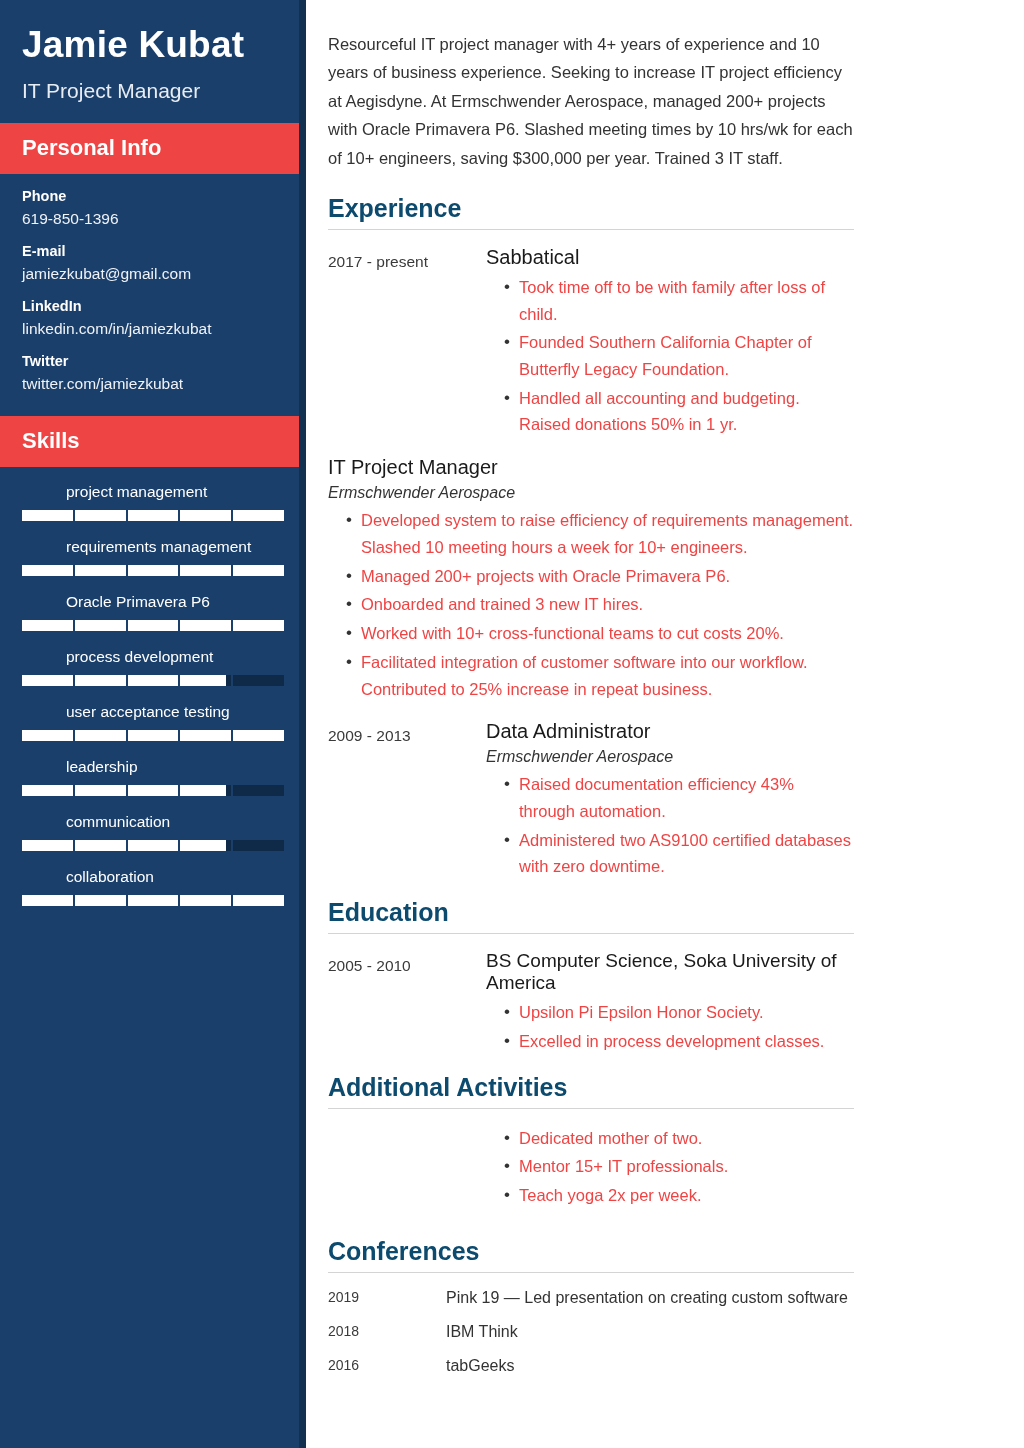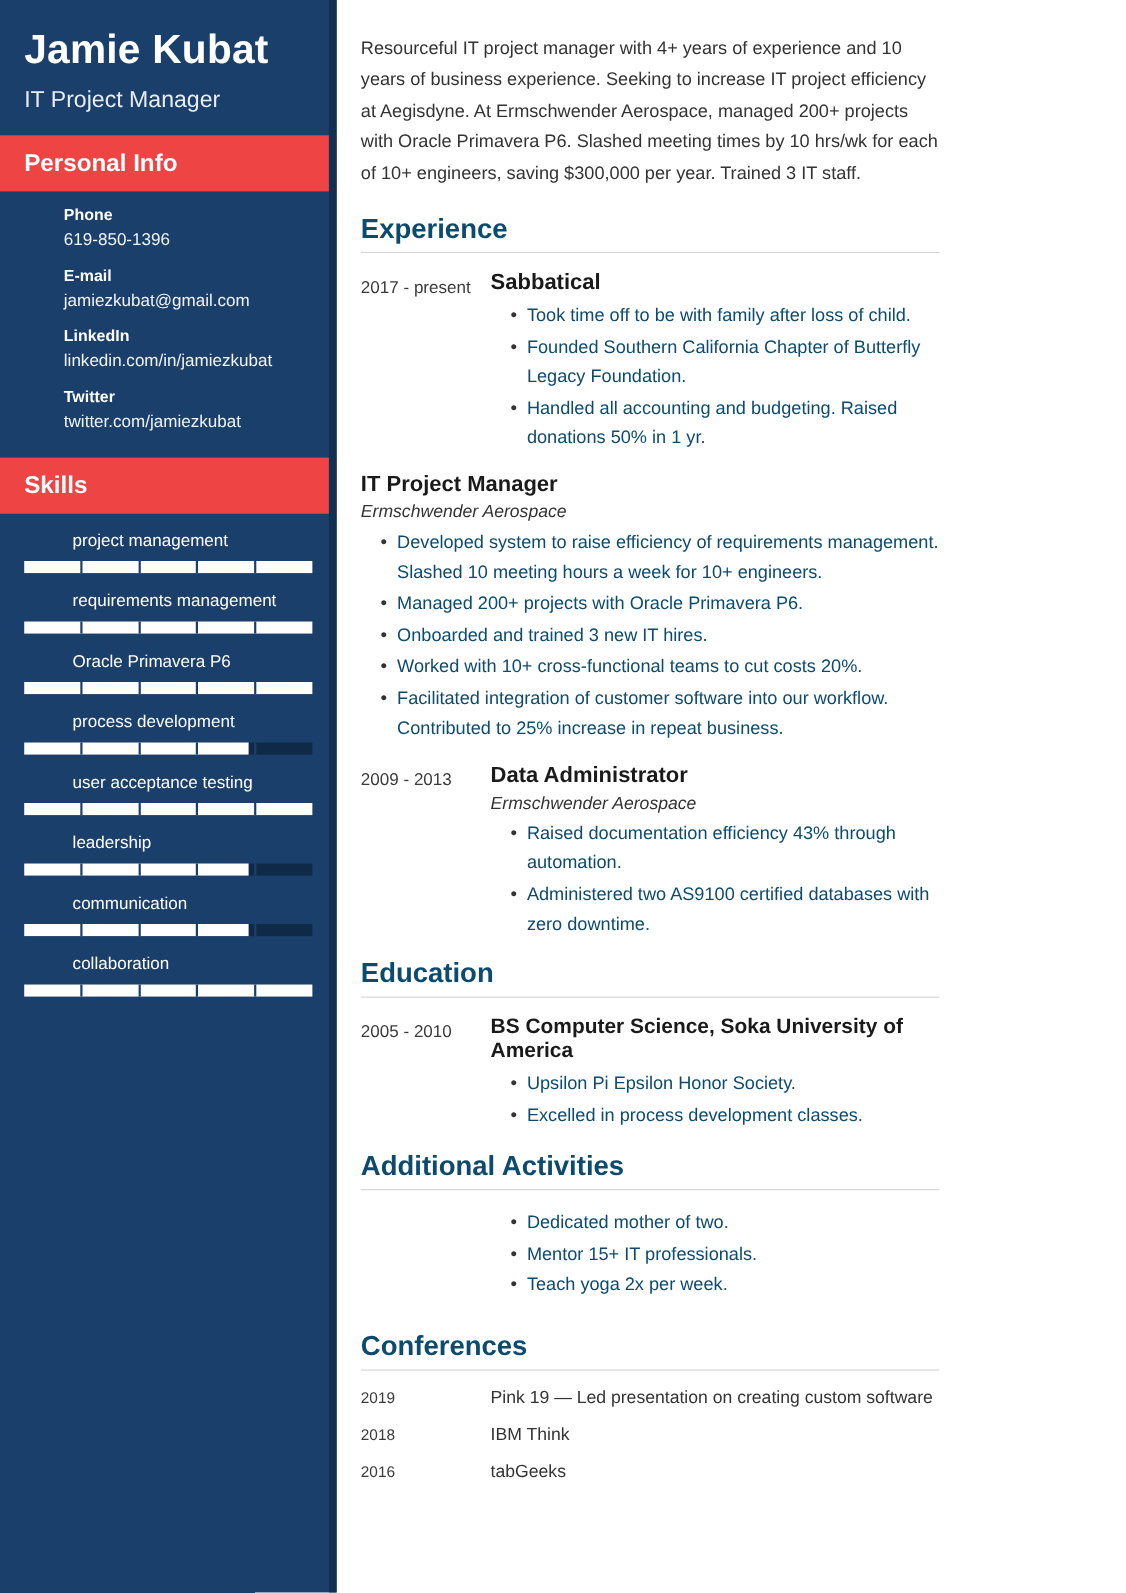--- a/index.html
+++ b/index.html
@@ -50,21 +50,21 @@
     margin: 0;
   }
   .section-head {
     background: #ef4444;
     font-size: 22px;
     font-weight: bold;
     padding: 12px 22px 13px 22px;
     margin: 0;
   }
   .info-list { padding: 14px 22px 8px 22px; }
-  .info-item { margin-bottom: 15px; margin-left: 36px; }
+  .info-item { margin-bottom: 15px; }
   .info-label {
     font-size: 14.5px;
     font-weight: bold;
     margin-bottom: 6px;
   }
   .info-value {
     font-size: 15.5px;
     color: #f0f3f7;
   }
   .skills-list { padding: 16px 22px 20px 22px; }
@@ -120,54 +120,55 @@
     border: none;
     border-top: 1px solid #d4d4d4;
     margin: 0 0 14px 0;
   }
   .sec-rule.top {
     margin: 0 0 16px 0;
   }
   .entry {
     display: flex;
     margin-bottom: 16px;
+    gap: 40px;
   }
   .entry-date {
     width: 118px;
     min-width: 118px;
     font-size: 15.5px;
     color: #3a3a3a;
     line-height: 1.85;
     padding-top: 2px;
   }
   .entry-body { flex: 1; }
   .entry-title {
     font-size: 20px;
-    font-weight: bold;
+    font-weight: normal;
     color: #1a1a1a;
     margin: 0 0 5px 0;
   }
   .entry-title.small {
     font-size: 19px;
   }
   .entry-sub {
     font-size: 16px;
     font-style: italic;
     color: #333333;
     margin: 0 0 5px 0;
   }
   ul.bullets {
     margin: 0;
     padding: 0 0 0 18px;
     list-style: none;
   }
   ul.bullets li {
     font-size: 16.5px;
     line-height: 1.62;
-    color: #0c4a6e;
+    color: #ef4444;
     position: relative;
     padding-left: 15px;
     margin-bottom: 2px;
   }
   ul.bullets li::before {
     content: "•";
     position: absolute;
     left: 0;
     top: -1px;
     font-size: 17px;

